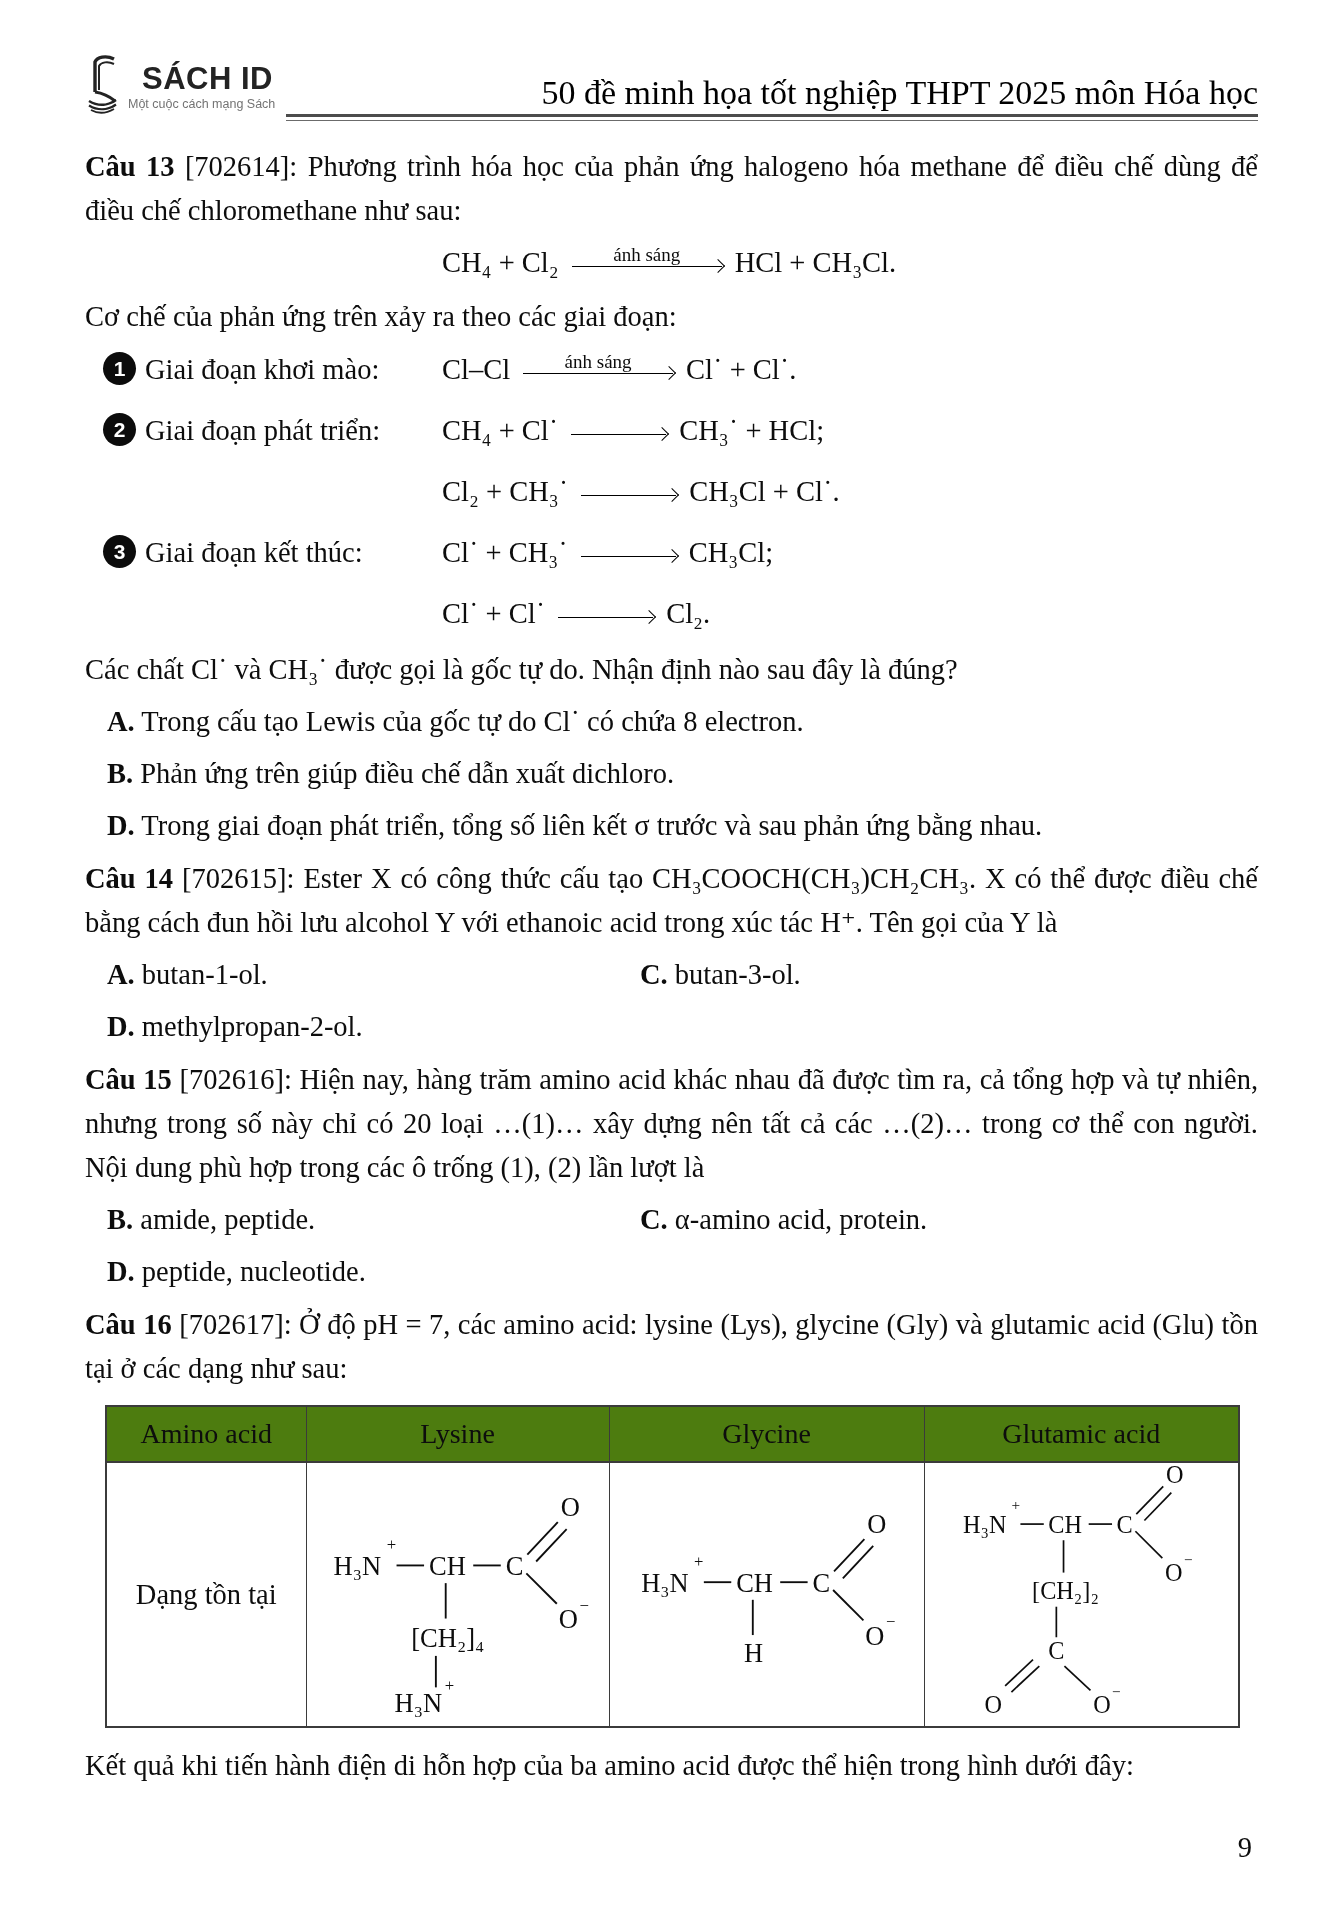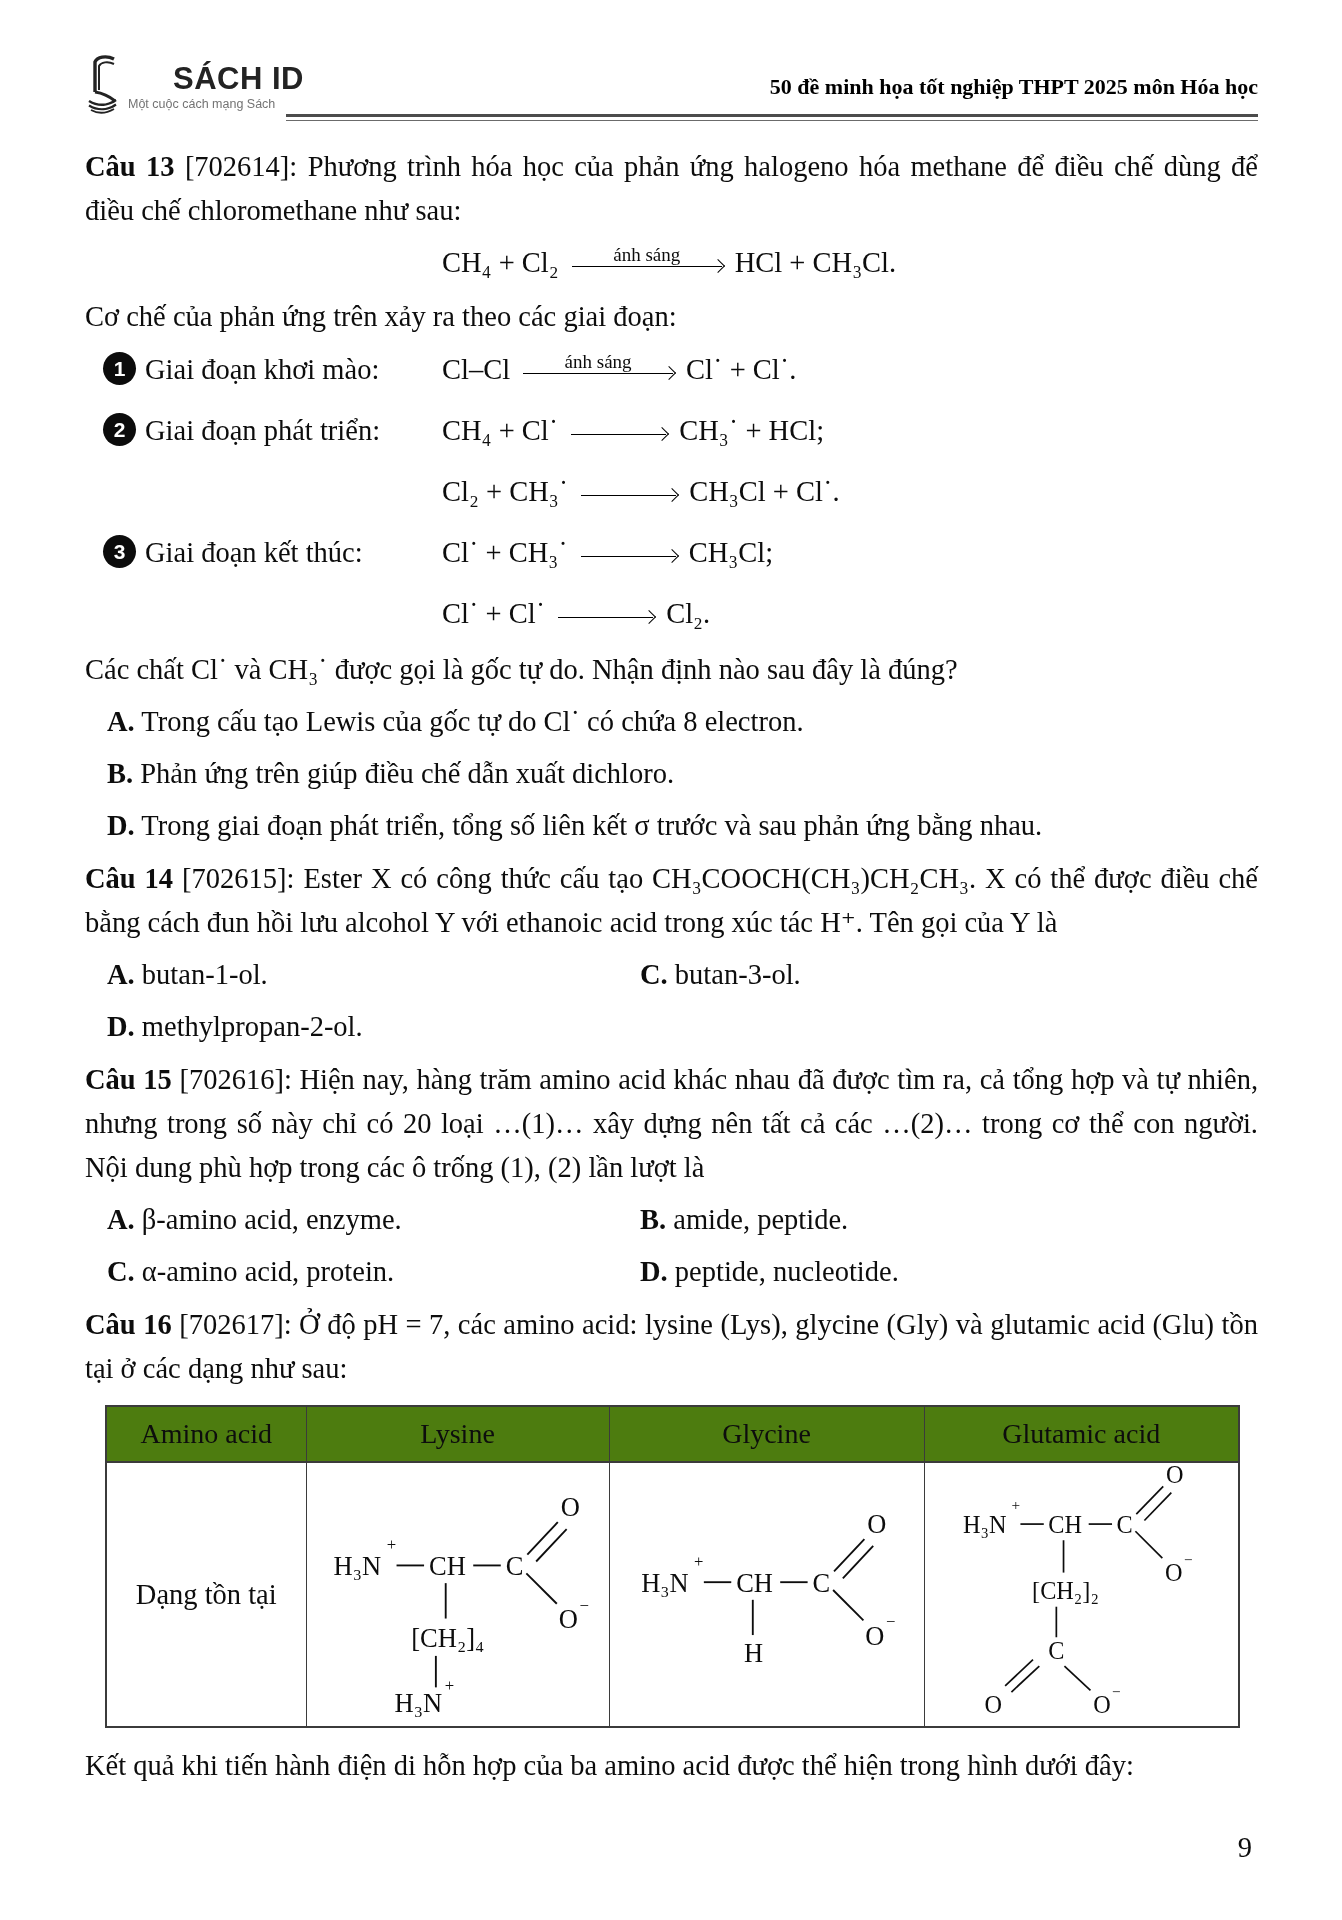--- a/index.html
+++ b/index.html
@@ -5,24 +5,24 @@
   html,body{margin:0;padding:0;background:#ffffff;}
   .page{position:relative;width:1342px;height:1920px;background:#fff;overflow:hidden;
         font-family:"Liberation Serif","DejaVu Serif",serif;font-size:28.5px;color:#0d0d0d;}
   .content{position:relative;padding:50px 84px 0 85px;}
 
   
   .hdr{position:relative;height:86px;}
   .logo{position:absolute;left:0;top:2px;display:flex;align-items:flex-start;gap:5px;}
   .logo-icon{flex:0 0 auto;}
   .logo-title{font-family:"Liberation Sans","DejaVu Sans",sans-serif;font-weight:700;
-              font-size:31px;letter-spacing:.5px;color:#232323;line-height:34px;margin-top:10px;margin-left:31px;}
+              font-size:31px;letter-spacing:.5px;color:#232323;line-height:34px;margin-top:10px;}
   .logo-tagline{font-family:"Liberation Sans","DejaVu Sans",sans-serif;font-size:12.5px;
                 color:#737373;margin-top:1px;margin-left:-14px;}
-  .doc-title{position:absolute;right:0;top:24px;font-weight:700;font-size:22px;color:#000;}
+  .doc-title{position:absolute;right:0;top:24px;font-weight:400;font-size:34px;color:#000;}
   .hdr-rule{position:absolute;left:201px;right:0;top:64px;height:3px;
             border-top:3px solid #4c4c4c;border-bottom:1.6px solid #6b6b6b;}
 
   
   .para{margin:0;text-align:justify;line-height:44px;}
   .q{margin-top:9px;}
   .qnum{font-weight:700;}
   .olet{font-weight:700;}
 
   
@@ -173,21 +173,20 @@
       <div class="optgrid">
         <div class="opt"><span class="olet">A.</span> <span>butan-1-ol.</span></div>
         <div class="opt"><span class="olet">C.</span> <span>butan-3-ol.</span></div>
         <div class="opt"><span class="olet">D.</span> <span>methylpropan-2-ol.</span></div>
       </div>
     </section>
 
     <section class="q">
       <p class="para"><span class="qnum">Câu 15</span> <span>[702616]:</span> <span>Hiện nay, hàng trăm amino acid khác nhau đã được tìm ra, cả tổng hợp và tự nhiên, nhưng trong số này chỉ có 20 loại …(1)… xây dựng nên tất cả các …(2)… trong cơ thể con người. Nội dung phù hợp trong các ô trống (1), (2) lần lượt là</span></p>
       <div class="optgrid">
-        <div class="opt"><span class="olet">A.</span> <span>β-amino acid, enzyme.</span></div>
         <div class="opt"><span class="olet">B.</span> <span>amide, peptide.</span></div>
         <div class="opt"><span class="olet">C.</span> <span>α-amino acid, protein.</span></div>
         <div class="opt"><span class="olet">D.</span> <span>peptide, nucleotide.</span></div>
       </div>
     </section>
 
     <section class="q">
       <p class="para"><span class="qnum">Câu 16</span> <span>[702617]:</span> <span>Ở độ pH = 7, các amino acid: lysine (Lys), glycine (Gly) và glutamic acid (Glu) tồn tại ở các dạng như sau:</span></p>
 
       <table class="aa-table">

